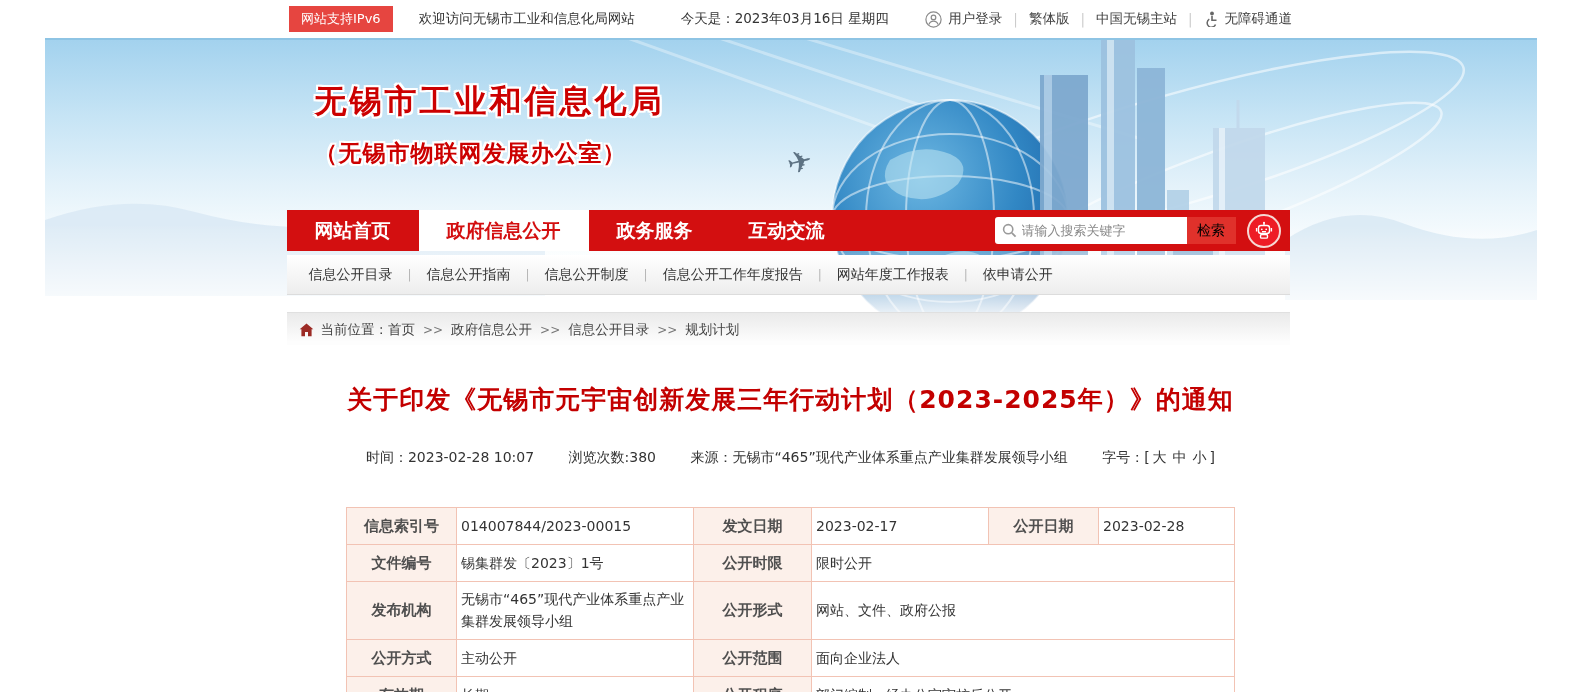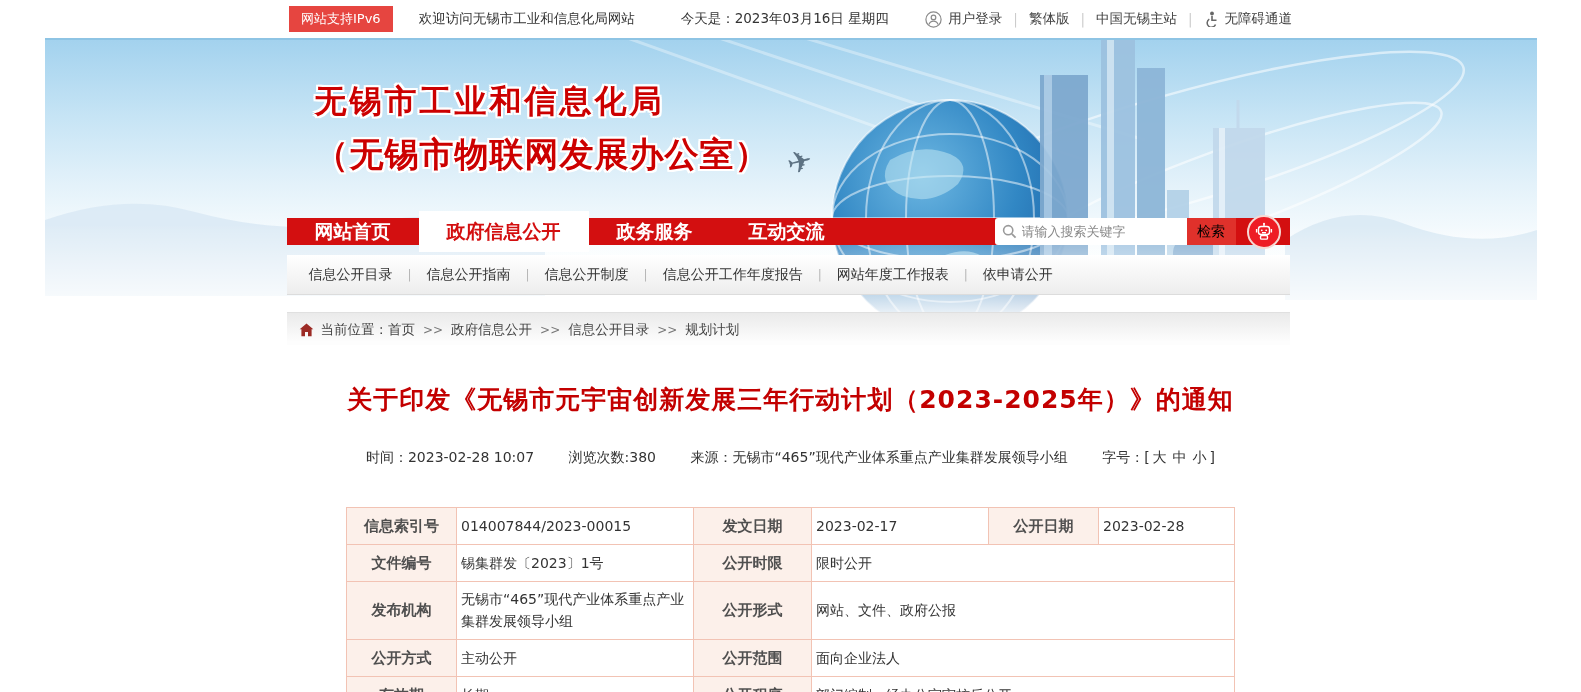--- a/index.html
+++ b/index.html
@@ -18,25 +18,25 @@
   .ticon { display:inline-flex; margin-right:6px; vertical-align:middle; }
 
   
   .banner { width:1492px; height:307px; margin:0 auto; position:relative; overflow:hidden;
     border-top:2px solid #8ec4e4;
     background:linear-gradient(180deg,#a3d2ee 0%,#c6e4f5 25%,#e4f2fa 48%,#f8fcfe 66%,#ffffff 82%); }
   .banner-art { position:absolute; inset:0; z-index:1; }
   .site-title { position:absolute; left:270px; top:40px; z-index:2; color:#cc0000; font-weight:bold;
     text-shadow:2px 2px 0 #fff,-2px -2px 0 #fff,2px -2px 0 #fff,-2px 2px 0 #fff,0 2px 0 #fff,2px 0 0 #fff,0 -2px 0 #fff,-2px 0 0 #fff; }
   .site-title .line1 { font-size:32px; letter-spacing:3px; }
-  .site-title .line2 { font-size:34px; letter-spacing:1px; margin-top:8px; }
-
-  
-  .nav-row { position:absolute; left:242px; top:178px; width:1003px; height:27px;
-    background:var(--accent,#d30f10); display:flex; align-items:center; z-index:3; }
+  .site-title .line2 { font-size:23px; letter-spacing:1px; margin-top:14px; }
+
+  
+  .nav-row { position:absolute; left:242px; top:170px; width:1003px; height:41px;
+    background:var(--accent,#d30f10); display:flex; z-index:3; }
   .nav-item { color:#fff; font-size:19px; font-weight:bold; height:41px; line-height:41px;
     padding:0 28px; cursor:pointer; text-decoration:none; }
   .nav-item.active { background:#fff; color:var(--accent,#d30f10); }
   .search-wrap { margin-left:auto; display:flex; align-items:center; padding-right:9px; }
   .search-box { display:flex; align-items:center; background:#fff; height:27px; width:192px;
     border-radius:3px 0 0 3px; padding-left:7px; }
   .search-box input { border:none; outline:none; width:158px; font-size:13px;
     font-family:"DejaVu Sans",sans-serif; color:#333; }
   .search-box input::placeholder { color:#888; }
   .search-btn { height:27px; width:49px; background:#e0312b; color:#000000; border:none;

